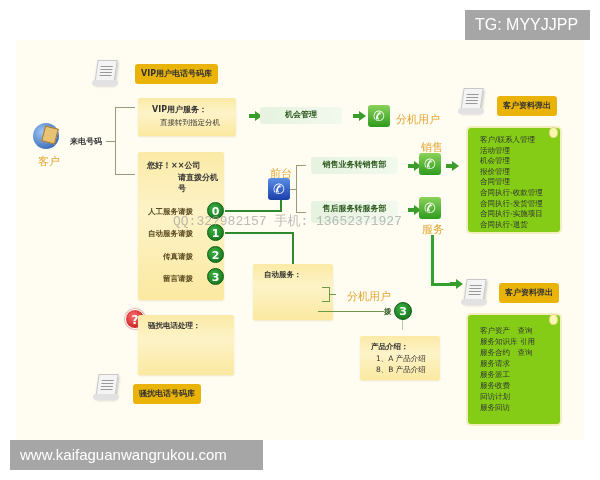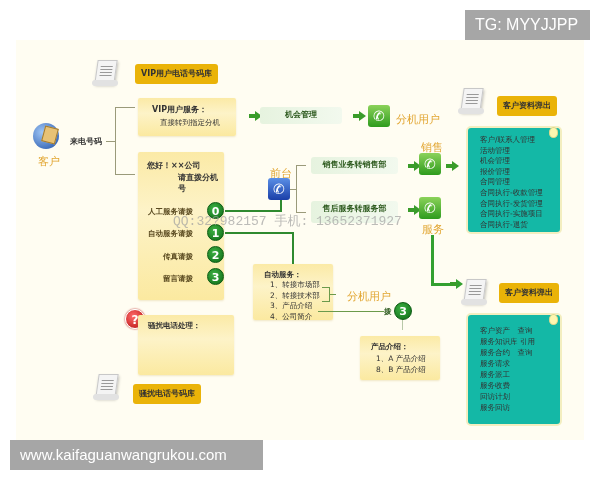--- a/index.html
+++ b/index.html
@@ -18,21 +18,21 @@
   .circle { position: absolute; width: 17px; height: 17px; border-radius: 50%; background: radial-gradient(circle at 40% 35%, #3cb043, #0e6a16); color: #fff; font-weight: bold; font-size: 11px; text-align: center; line-height: 17px; border: 1px solid #0b5a12; }
   .arrow { position: absolute; width: 0; height: 0; border-top: 5px solid transparent; border-bottom: 5px solid transparent; border-left: 7px solid #3a9c2a; }
   .arrow::before { content: ""; position: absolute; left: -13px; top: -2px; width: 7px; height: 4px; background: #3a9c2a; }
   .phone-green { position: absolute; width: 22px; height: 22px; border-radius: 3px; background: linear-gradient(#8bd25a, #2e9b1e); color: #fff; font-size: 14px; text-align: center; line-height: 22px; }
   .phone-blue { position: absolute; width: 22px; height: 22px; border-radius: 3px; background: linear-gradient(#5a8fe6, #1a3fa8); color: #fff; font-size: 14px; text-align: center; line-height: 22px; }
   .orange-text { position: absolute; font-size: 11px; color: #e2a632; white-space: nowrap; }
   .doc-icon { position: absolute; width: 30px; height: 30px; }
   .doc-icon .paper { position: absolute; left: 4px; top: 2px; width: 20px; height: 24px; background: #f4f4f4; border: 1px solid #c8c8c8; transform: skewX(-8deg); box-shadow: 1px 2px 3px rgba(0,0,0,0.25); }
   .doc-icon .paper::before { content: ""; position: absolute; left: 3px; top: 5px; width: 12px; height: 12px; background: repeating-linear-gradient(#999 0 1px, transparent 1px 3px); }
   .doc-icon .roll { position: absolute; left: 0; top: 22px; width: 26px; height: 6px; border-radius: 3px; background: #e2e2e2; }
-  .infobox { position: absolute; background: #14b8a6; border: 2px solid #f3eec0; border-radius: 5px; padding: 8px 12px; }
+  .infobox { position: absolute; background: #84cc16; border: 2px solid #f3eec0; border-radius: 5px; padding: 8px 12px; }
   .bulb { position: absolute; width: 9px; height: 11px; border-radius: 50% 50% 45% 45%; background: #fdf6b0; border: 1px solid #e0d78a; }
   .qmark { position: absolute; width: 20px; height: 20px; border-radius: 50%; background: radial-gradient(circle at 40% 35%, #ff6a6a, #b30e0e); color: #fff; font-weight: bold; font-size: 12px; text-align: center; line-height: 20px; border: 1px solid #fff; box-shadow: 0 0 2px #a00; }
   .globe { position: absolute; width: 26px; height: 26px; border-radius: 50%; background: radial-gradient(circle at 35% 35%, #9fc6f5, #1d4fa6); }
   .globe .card { position: absolute; left: 10px; top: 4px; width: 14px; height: 16px; background: #e8c275; border: 1px solid #a07a30; transform: rotate(15deg); }
   .wm { position: absolute; background: rgba(150,150,150,0.85); color: #fff; font-family: "Liberation Sans", sans-serif; font-size: 15px; white-space: nowrap; }
   .qq { position: absolute; color: rgba(160,160,160,0.7); font-family: "Liberation Mono", monospace; font-size: 13px; white-space: nowrap; }
   ul.plain { list-style: none; }
 </style>
 </head>
 <body>
@@ -142,26 +142,20 @@
     <li>服务派工</li>
     <li>服务收费</li>
     <li>回访计划</li>
     <li>服务回访</li>
   </ul>
 </div>
 <div class="bulb" style="left:549px;top:314px;"></div>
 
 <div class="ybox" style="left:253px;top:264px;width:80px;height:56px;">
   <div class="abs text-sm bold" style="left:11px;top:5px;">自动服务：</div>
-  <div class="abs text-sm" style="left:17px;top:16px;line-height:10.5px;">
-    <div>1、转接市场部</div>
-    <div>2、转接技术部</div>
-    <div>3、产品介绍</div>
-    <div>4、公司简介</div>
-  </div>
 </div>
 
 <div class="line" style="left:322px;top:287px;width:7px;height:1px;background:#6b9a4b;"></div>
 <div class="line" style="left:322px;top:301px;width:7px;height:1px;background:#6b9a4b;"></div>
 <div class="line" style="left:329px;top:287px;width:1px;height:15px;background:#6b9a4b;"></div>
 <div class="line" style="left:330px;top:294px;width:6px;height:1px;background:#6b9a4b;"></div>
 <div class="orange-text" style="left:347px;top:289px;">分机用户</div>
 <div class="line" style="left:318px;top:311px;width:66px;height:1px;background:#6b9a4b;"></div>
 <div class="abs text-sm bold" style="left:384px;top:306px;color:#2d5a1e;">拨</div>
 <div class="circle" style="left:394px;top:302px;width:18px;height:18px;line-height:18px;">3</div>

